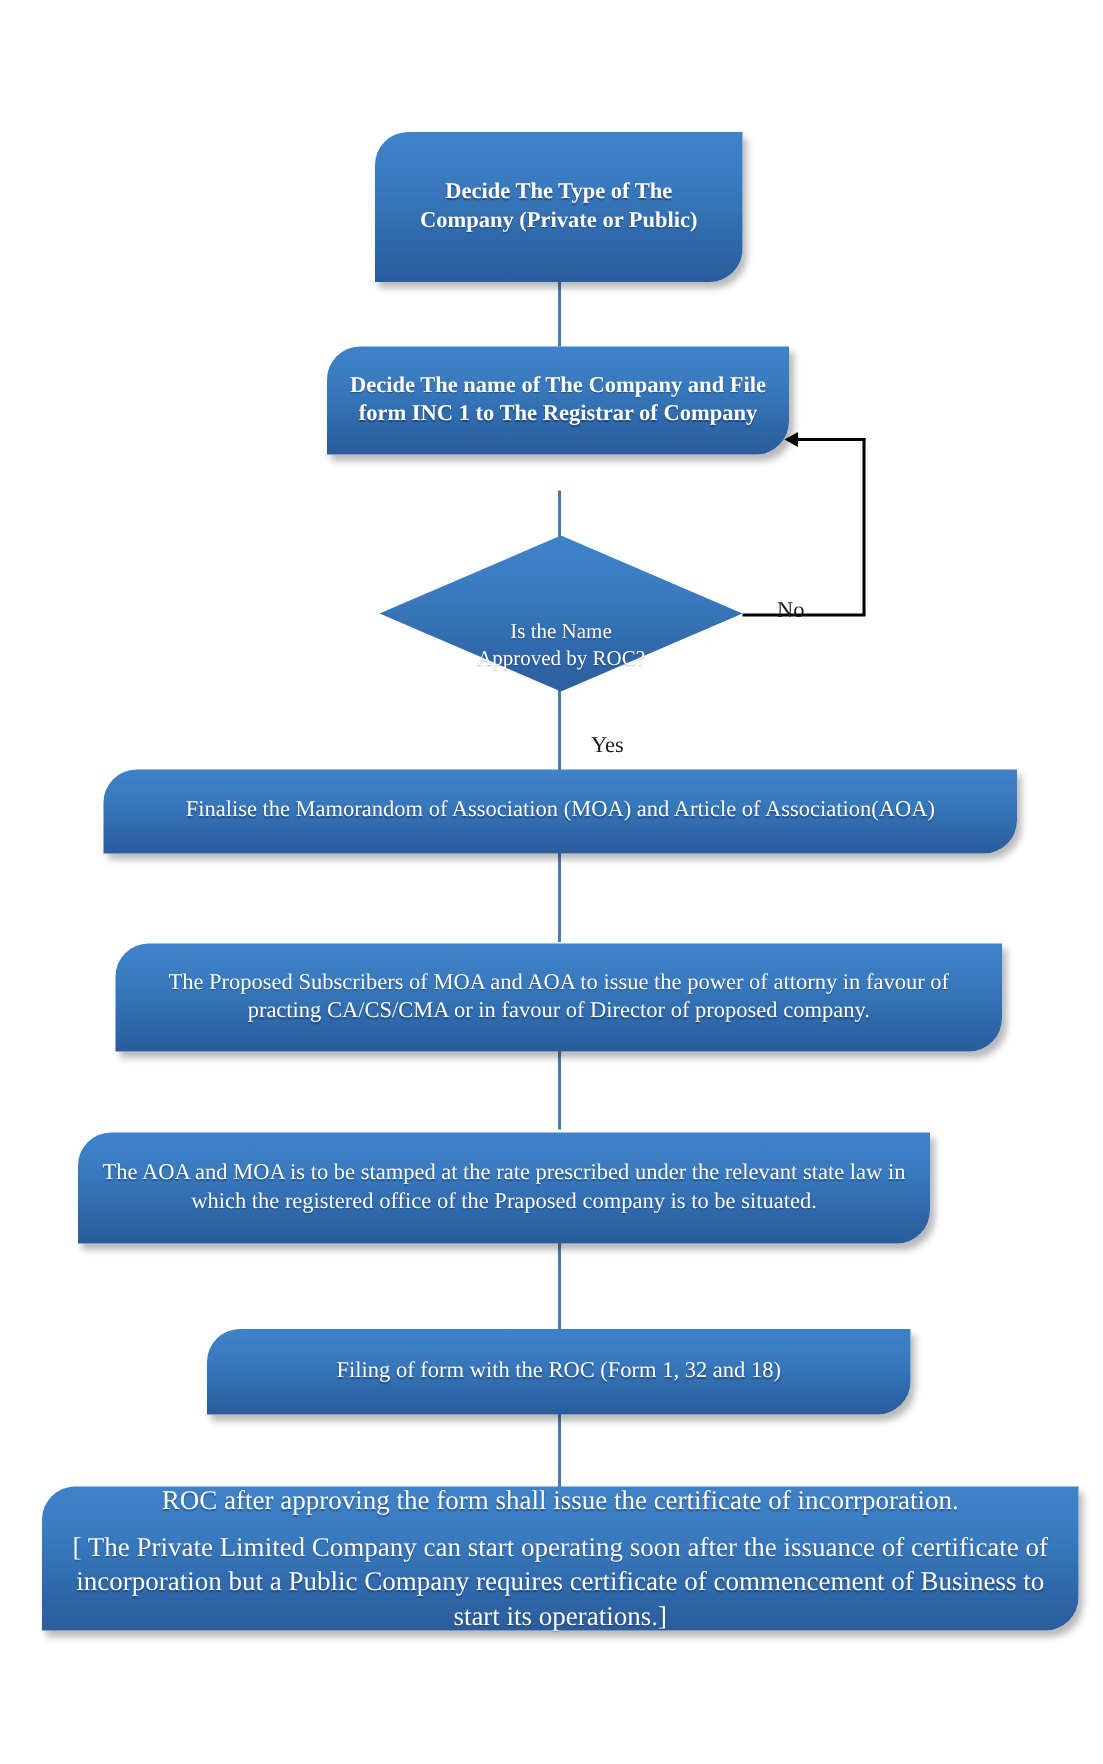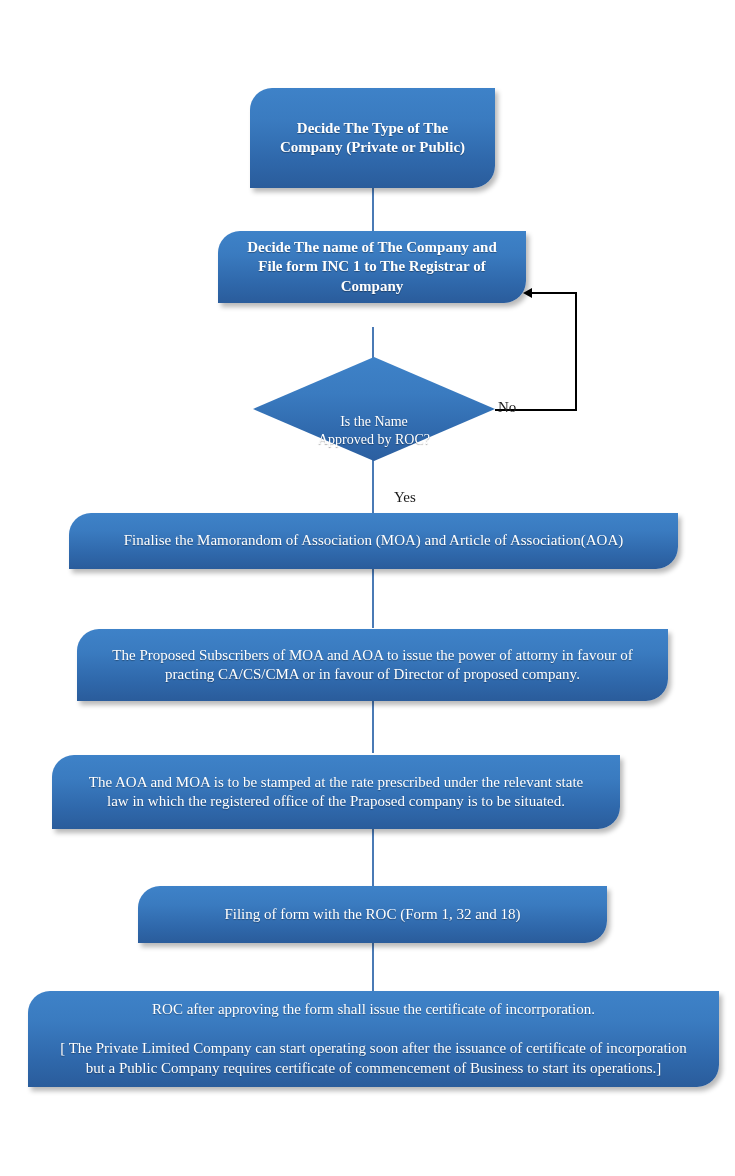--- a/index.html
+++ b/index.html
@@ -44,21 +44,21 @@
     text-align: center;
     color: #ffffff;
     background: linear-gradient(to bottom, #3e82c8 0%, #3a7bc0 32%, #2f68ab 72%, #2a5c9b 100%);
     border-radius: 22px 0 22px 0;
     box-shadow: 3px 4px 5px rgba(0,0,0,0.28);
     padding: 6px 14px;
     line-height: 1.28;
     text-shadow: 0 1px 1px rgba(0,0,0,0.35);
   }
   .node p {
-    margin: 12px;
+    margin: 0;
   }
   .node p + p {
     margin-top: 8px;
   }
 
   
   .decision {
     position: absolute;
     z-index: 2;
     display: flex;
@@ -123,21 +123,21 @@
     <div class="vline" style="left:372px; top:700px;  height:53px;"></div>
     <div class="vline" style="left:372px; top:828px;  height:58px;"></div>
     <div class="vline" style="left:372px; top:942px;  height:50px;"></div>
   </div>
 
   <div class="fb fb-h" style="left:495px; top:409px; width:82px;"></div>
   <div class="fb fb-v" style="left:575px; top:292px; height:118px;"></div>
   <div class="fb fb-h" style="left:532px; top:292px; width:45px;"></div>
   <div class="arrow-head" style="left:523px; top:288px;"></div>
 
-  <div class="branch-label" style="left:498px; top:400px;text-align:right;">No</div>
+  <div class="branch-label" style="left:518px; top:400px;text-align:right;">No</div>
   <div class="branch-label" style="left:394px; top:490px;">Yes</div>
 
   <div class="node" style="left:250px; top:88px; width:245px; height:100px; font-size:15px; font-weight:bold;">
     <p>Decide The Type of The Company (Private or Public)</p>
   </div>
 
   <div class="node" style="left:218px; top:231px; width:308px; height:72px; font-size:15px; font-weight:bold;">
     <p>Decide The name of The Company and File form INC 1  to The Registrar of Company</p>
   </div>
 
@@ -155,18 +155,18 @@
   </div>
 
   <div class="node" style="left:52px; top:755px; width:568px; height:74px; font-size:15px;">
     <p>The AOA and MOA is to be stamped at the rate prescribed under the relevant state law in which the registered office of the Praposed company is to be situated.</p>
   </div>
 
   <div class="node" style="left:138px; top:886px; width:469px; height:57px; font-size:15px;">
     <p>Filing of form with the ROC (Form 1, 32 and 18)</p>
   </div>
 
-  <div class="node" style="left:28px; top:991px; width:691px; height:96px; font-size:15px; padding-left:18px; padding-right:18px;">
+  <div class="node" style="left:28px; top:991px; width:691px; height:96px; font-size:18px; padding-left:18px; padding-right:18px;">
     <p>ROC after approving the form shall issue the certificate of incorrporation.</p>
     <p>[ The Private Limited  Company can start operating soon after the issuance of certificate of incorporation but a Public Company requires certificate of commencement of Business to start its operations.]</p>
   </div>
 
 </div>
 
 </body></html>

